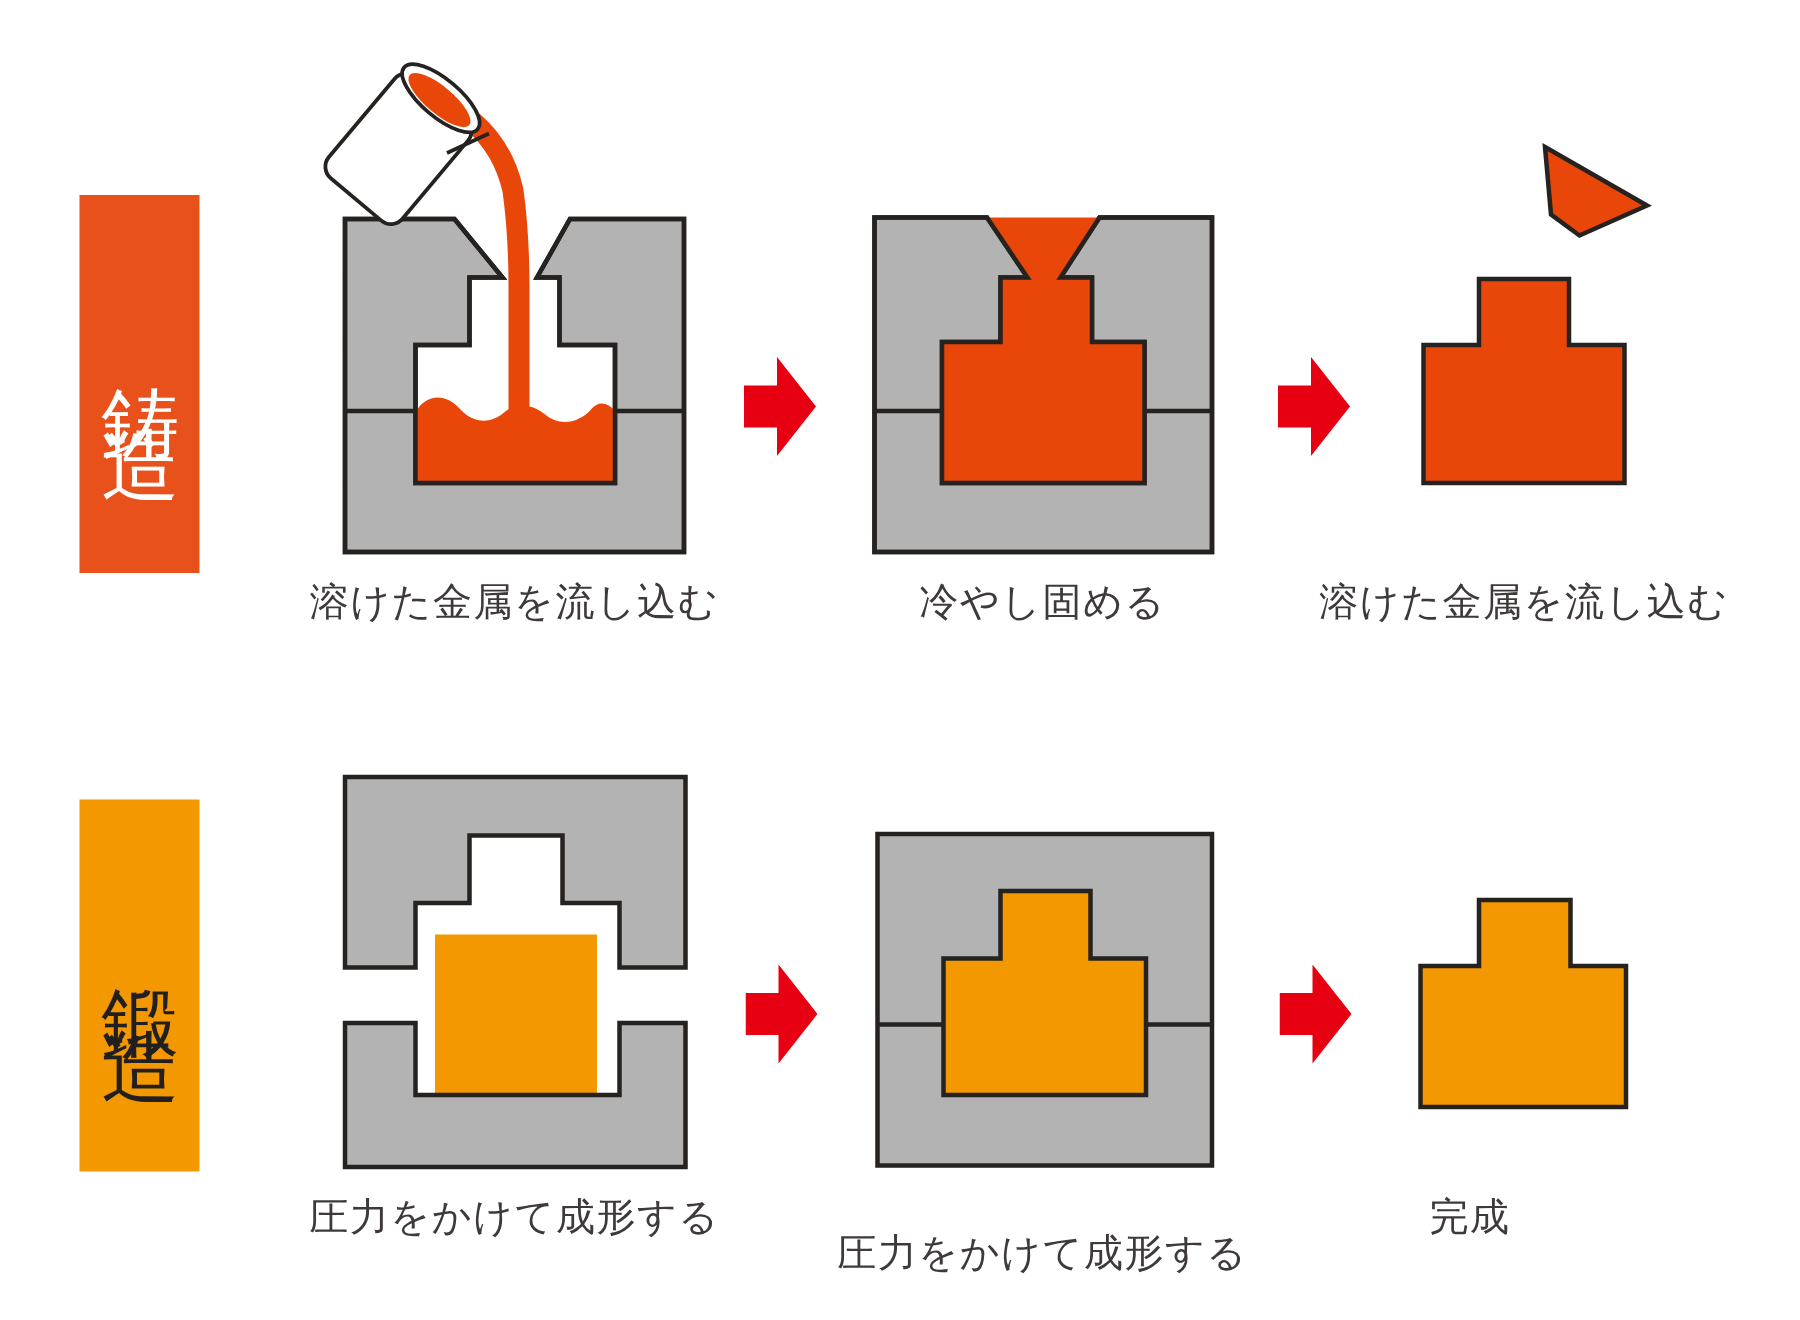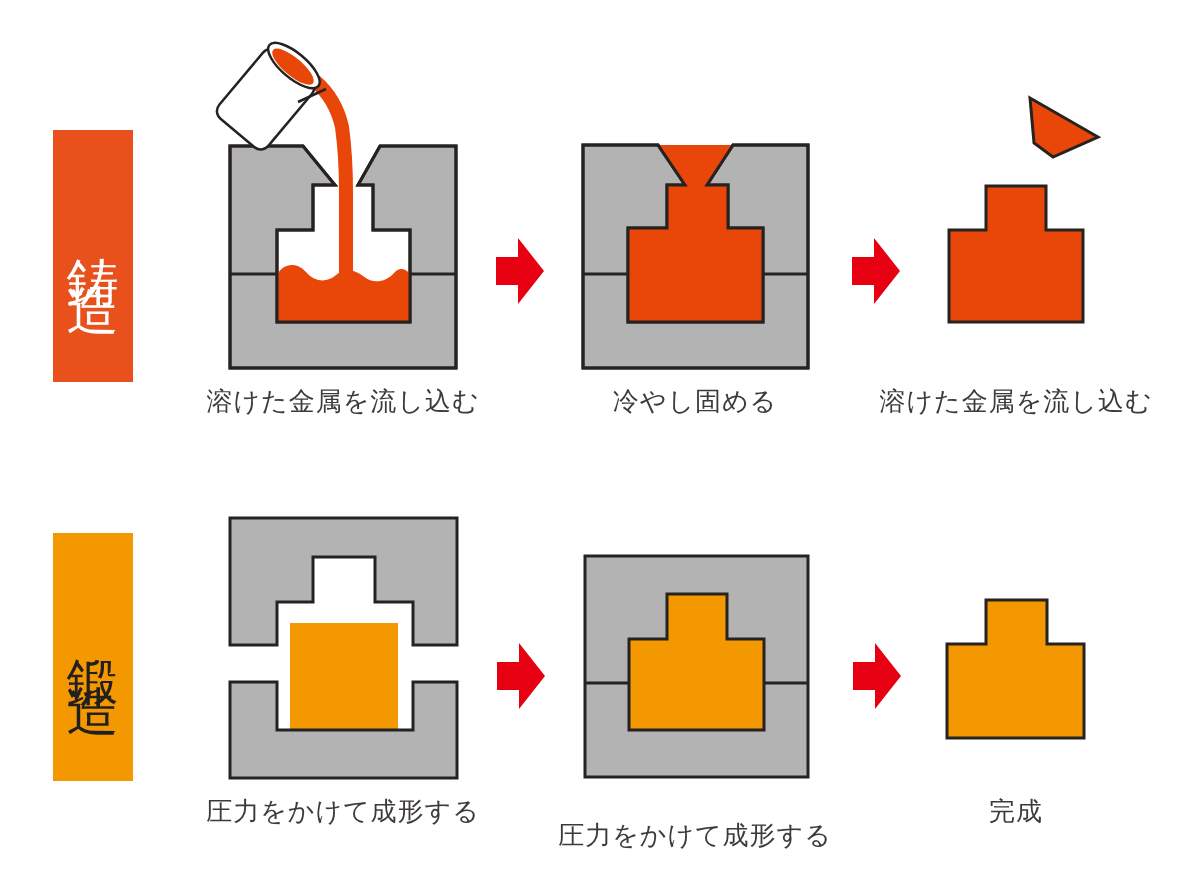--- a/index.html
+++ b/index.html
@@ -107,15 +107,15 @@
   </svg>
   <svg class="panel" style="left:853px;top:643px;" width="48" height="66" viewBox="0 0 48 66">
     <polygon class="arrow" points="0,19 22,19 22,0 48,33 22,66 22,47 0,47"></polygon>
   </svg>
 
   <div class="caption" style="left:183px;top:384px;">溶けた金属を流し込む</div>
   <div class="caption" style="left:535px;top:384px;">冷やし固める</div>
   <div class="caption" style="left:856px;top:384px;">溶けた金属を流し込む</div>
   <div class="caption" style="left:183px;top:794px;">圧力をかけて成形する</div>
   <div class="caption" style="left:535px;top:818px;">圧力をかけて成形する</div>
-  <div class="caption" style="left:856px;top:794px;">完成</div>
+  <div class="caption" style="left:820px;top:794px;">完成</div>
 
 </div>
 
 </body></html>

